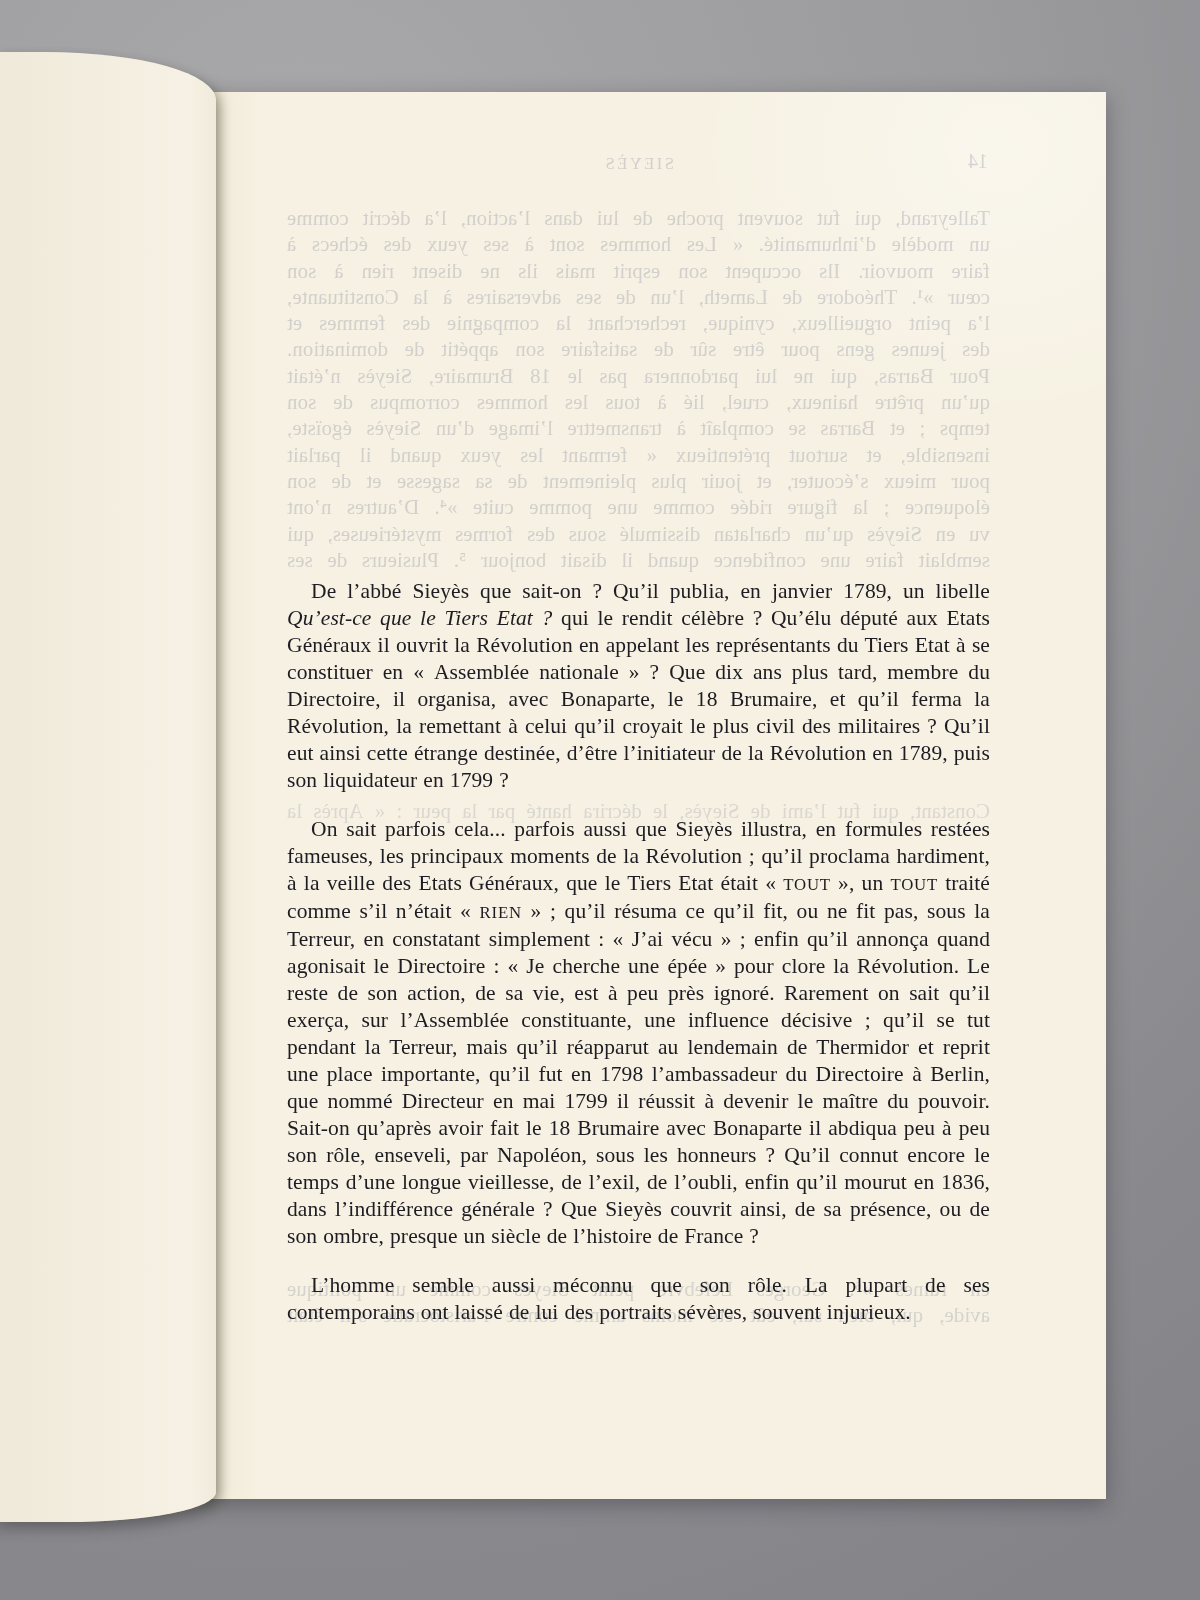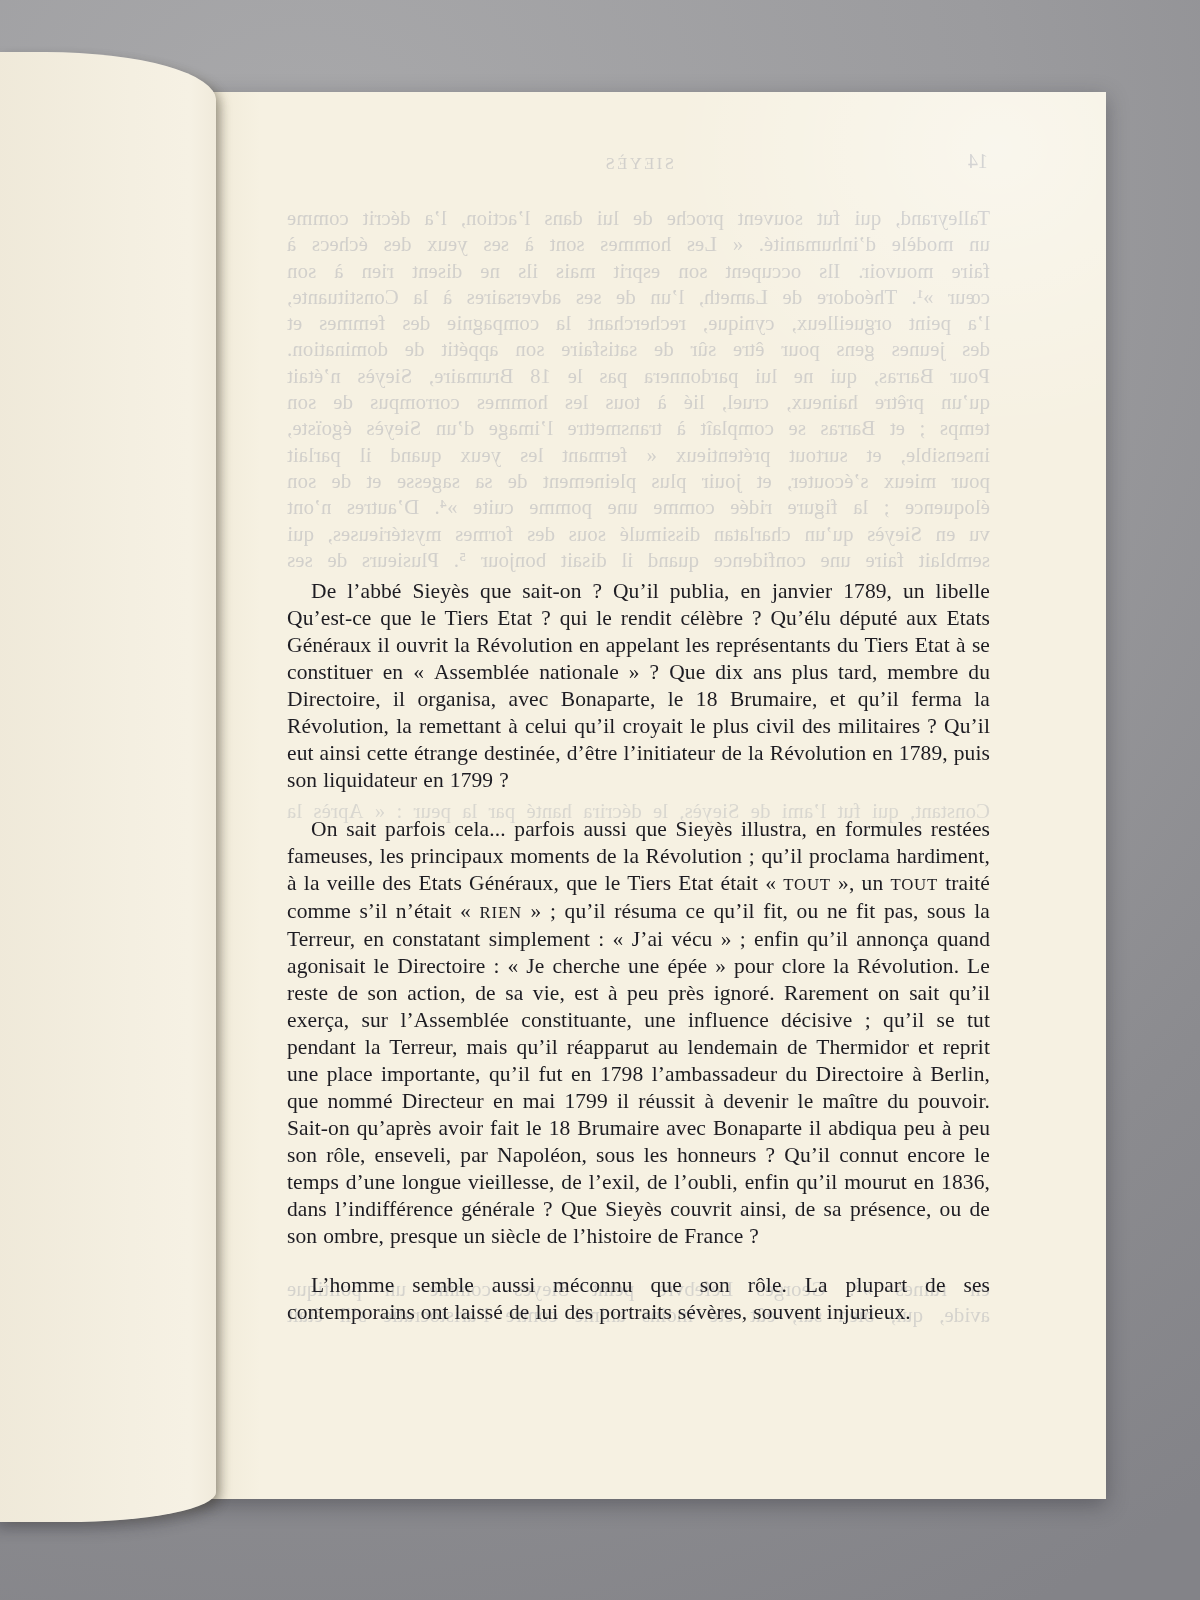--- a/index.html
+++ b/index.html
@@ -29,21 +29,21 @@
     box-shadow:9px 3px 12px -5px rgba(70,62,40,0.38), 0 8px 14px rgba(30,30,38,0.28);
   }
   
   .text-block{
     position:absolute;left:90px;top:486px;width:703px;
     color:#1d1c22;font-size:21.5px;line-height:27px;
     letter-spacing:0.1px;word-spacing:0.5px;
   }
   .text-block p.para{margin:0 0 22px 0;text-indent:24px;text-align:justify;}
   .text-block p.para:last-child{margin-bottom:0;}
-  .italic{}
+  .italic{font-style:italic;}
   .sc{font-size:0.78em;letter-spacing:0.8px;}
   
   .showthrough{
     position:absolute;left:90px;width:703px;
     transform:scaleX(-1);
     color:rgba(96,106,132,0.24);
     filter:blur(0.45px);
     font-size:20.8px;line-height:26.3px;letter-spacing:0.1px;
     pointer-events:none;
   }

